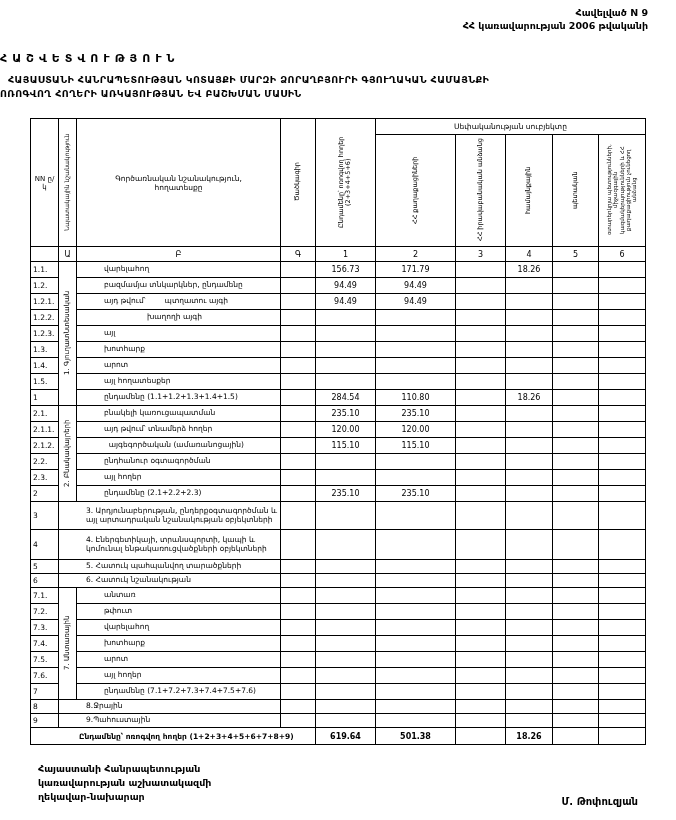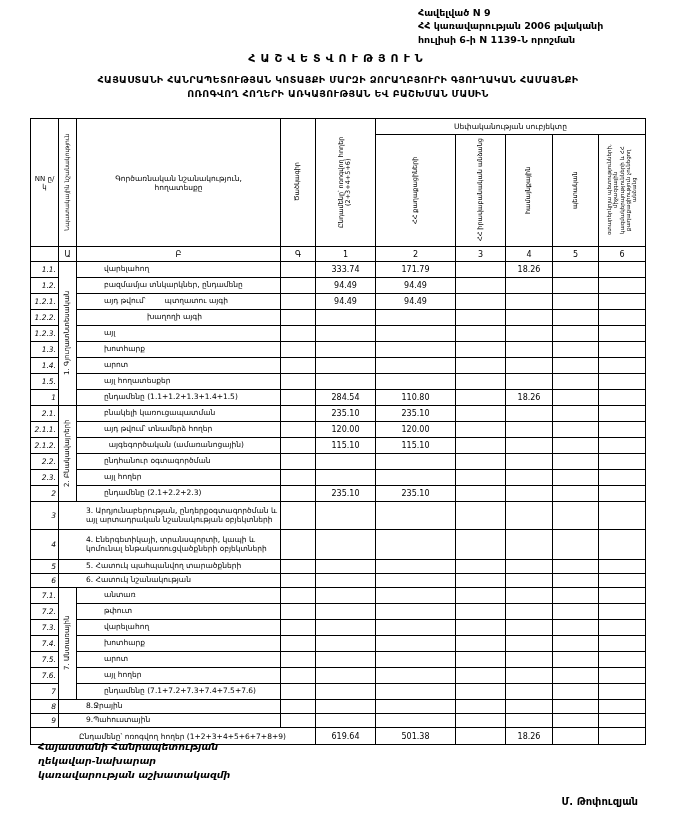--- a/index.html
+++ b/index.html
@@ -1,26 +1,26 @@
 <!DOCTYPE html>
 <html><head>
 <meta charset="utf-8">
 <style>
   html,body{margin:0;padding:0;}
   body{
     width:676px;height:820px;background:#ffffff;color:#000;
     font-family:"DejaVu Sans", sans-serif;position:relative;overflow:hidden;
   }
   .appendix{
-    position:absolute;top:6px;right:28px;width:230px;text-align:left;
+    position:absolute;top:6px;right:28px;width:230px;text-align:right;
     font-weight:bold;font-size:9.5px;line-height:1.4;
   }
-  .title-block{position:absolute;top:52px;left:0;right:0;text-align:center;font-weight:bold;}
+  .title-block{position:absolute;top:52px;left:0;right:0;font-weight:bold;}
   .title-main{font-size:11px;letter-spacing:5px;margin-bottom:9px;}
-  .title-l2{font-size:9.5px;letter-spacing:0.4px;margin-bottom:3px;}
+  .title-l2{font-size:9.5px;letter-spacing:0.4px;margin-bottom:3px;padding-left:8px;}
   .title-l3{font-size:9.5px;letter-spacing:0.4px;}
 
   table{
     position:absolute;top:118px;left:30px;border-collapse:collapse;table-layout:fixed;
   }
   th,td{
     border:1px solid #000;padding:0 2px;font-size:8px;font-weight:normal;
     overflow:hidden;vertical-align:middle;
   }
   thead th{text-align:center;}
@@ -33,41 +33,40 @@
   tr.h17{height:17px;}
   tr.h28{height:28px;}
   tr.h30{height:30px;}
   .vt{
     writing-mode:vertical-rl;transform:rotate(180deg);
     display:inline-block;line-height:1.15;font-size:6.5px;white-space:normal;
   }
   .vt-small{font-size:5.5px;}
   .vcell{text-align:center;vertical-align:middle;}
   .nm{text-align:left;white-space:pre-wrap;font-size:7.5px;line-height:1.15;padding-left:27px;}
-  .nn{text-align:right;font-size:7.5px;font-style:italic;}
+  .nn{text-align:left;font-size:7.5px;}
   .num{text-align:center;font-size:8px;}
   .group-head{font-size:7.5px;}
   .func-head{font-size:7.5px;padding:16px 28px;}
   .final-label{font-weight:bold;font-size:7.5px;padding-left:48px;text-align:left;}
-  .final td{font-weight:normal;}
+  .final td{font-weight:bold;}
 
   .footer-office{
-    position:absolute;left:38px;top:740px;font-weight:bold;font-size:9.5px;line-height:1.45;font-style:italic;
+    position:absolute;left:38px;top:762px;font-weight:bold;font-size:9.5px;line-height:1.45;
   }
   .footer-sign{
     position:absolute;right:38px;top:796px;font-weight:bold;font-size:10px;
   }
 </style>
 </head>
 <body>
 
 <div class="appendix">
   <div>Հավելված N 9</div>
   <div>ՀՀ կառավարության 2006 թվականի</div>
-  <div>հուլիսի 6-ի N 1139-Ն որոշման</div>
 </div>
 
 <div class="title-block">
   <div class="title-main">ՀԱՇՎԵՏՎՈՒԹՅՈՒՆ</div>
   <div class="title-l2">ՀԱՅԱՍՏԱՆԻ ՀԱՆՐԱՊԵՏՈՒԹՅԱՆ ԿՈՏԱՅՔԻ ՄԱՐԶԻ ՁՈՐԱՂԲՅՈՒՐԻ ԳՅՈՒՂԱԿԱՆ ՀԱՄԱՅՆՔԻ</div>
   <div class="title-l3">ՈՌՈԳՎՈՂ ՀՈՂԵՐԻ ԱՌԿԱՅՈՒԹՅԱՆ ԵՎ ԲԱՇԽՄԱՆ ՄԱՍԻՆ</div>
 </div>
 
 <table>
   <colgroup>
@@ -110,21 +109,21 @@
       <td>5</td>
       <td>6</td>
     </tr>
   </thead>
   <tbody>
     <tr>
       <td class="nn">1.1.</td>
       <td class="vcell" rowspan="9"><span class="vt" style="height:138px;font-size:7px">1. Գյուղատնտեսական</span></td>
       <td class="nm">վարելահող</td>
       <td></td>
-      <td class="num">333.74</td>
+      <td class="num">156.73</td>
       <td class="num">171.79</td>
       <td class="num"></td>
       <td class="num">18.26</td>
       <td class="num"></td>
       <td class="num"></td>
     </tr>
     <tr>
       <td class="nn">1.2.</td>
       <td class="nm">բազմամյա տնկարկներ, ընդամենը</td>
       <td></td>
@@ -430,16 +429,16 @@
       <td class="num"></td>
       <td class="num">18.26</td>
       <td class="num"></td>
       <td class="num"></td>
     </tr>
   </tbody>
 </table>
 
 <div class="footer-office">
   <div>Հայաստանի Հանրապետության</div>
+  <div>կառավարության աշխատակազմի</div>
   <div>ղեկավար-նախարար</div>
-  <div>կառավարության աշխատակազմի</div>
 </div>
 <div class="footer-sign">Մ. Թոփուզյան</div>
 
 </body></html>

